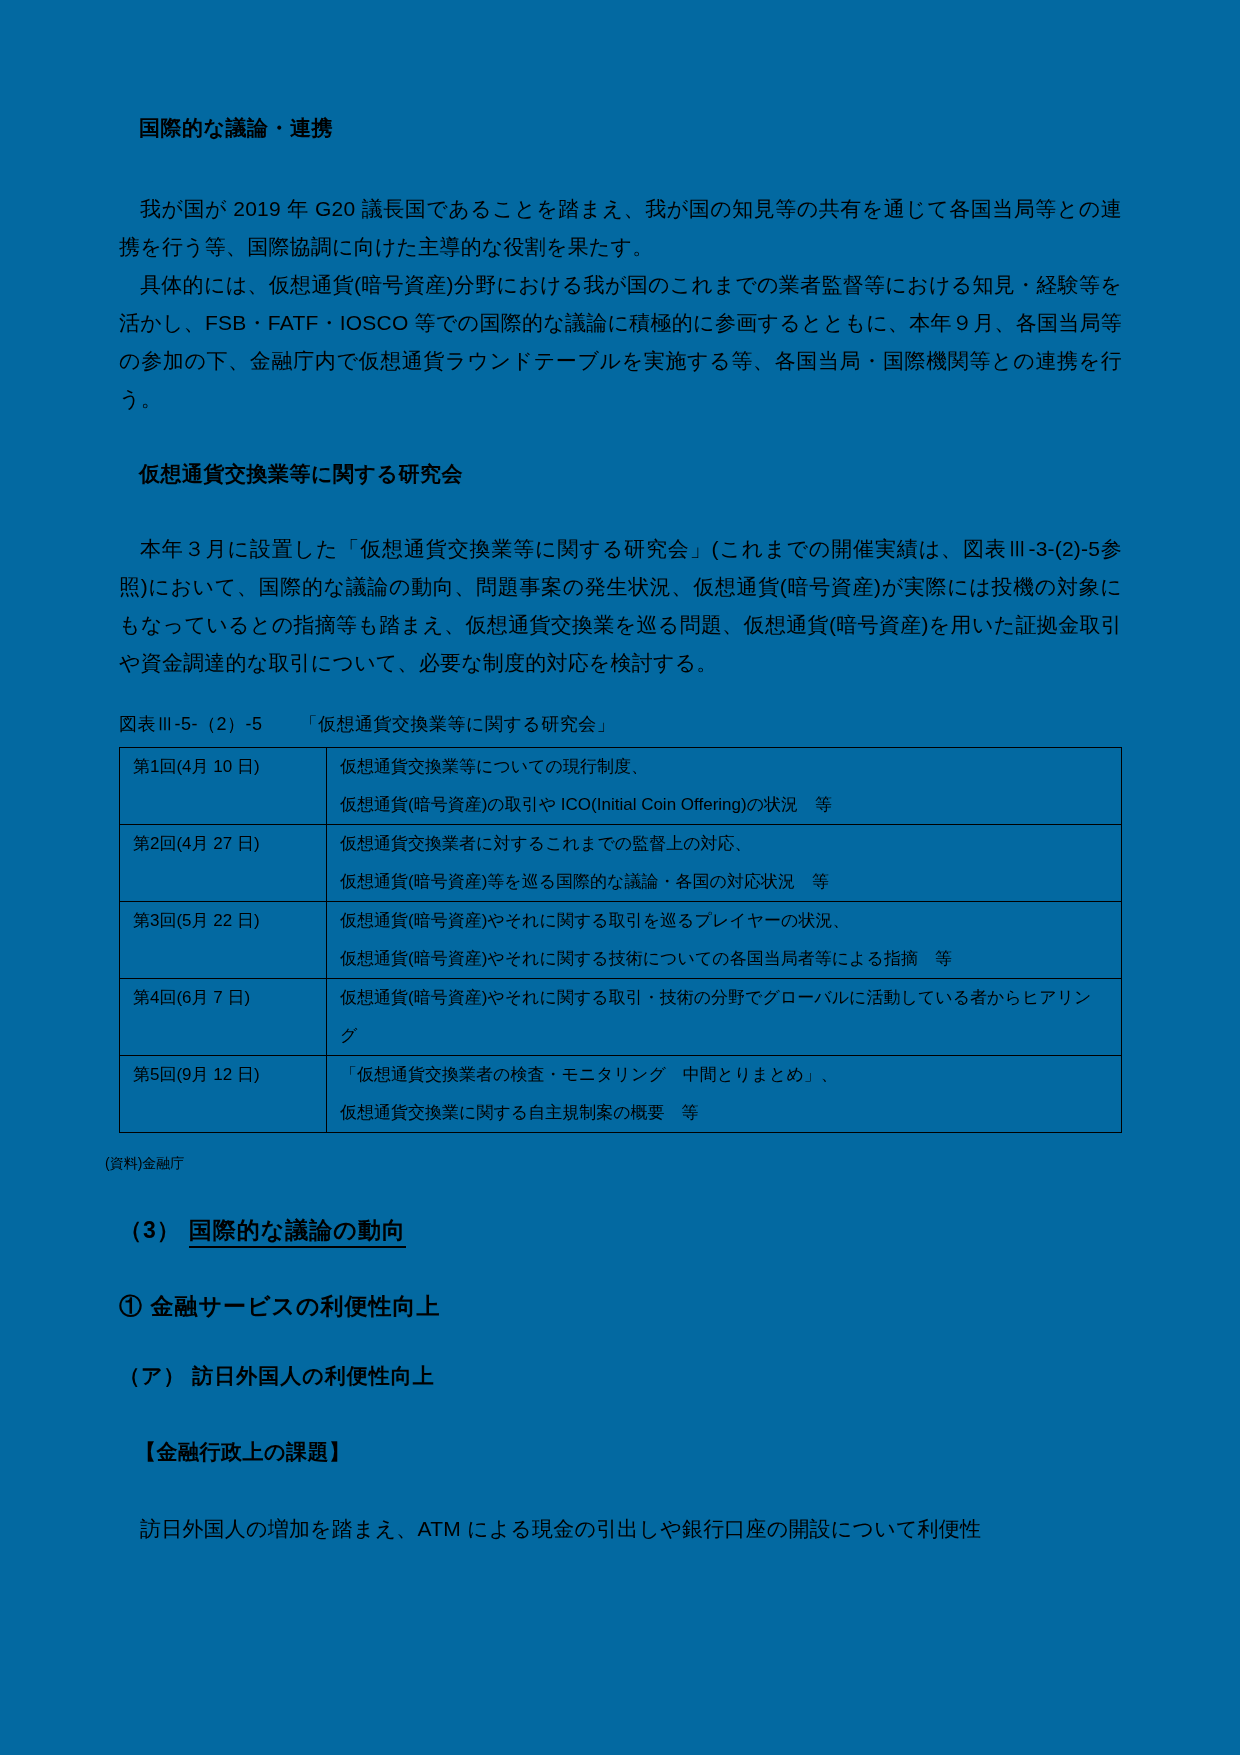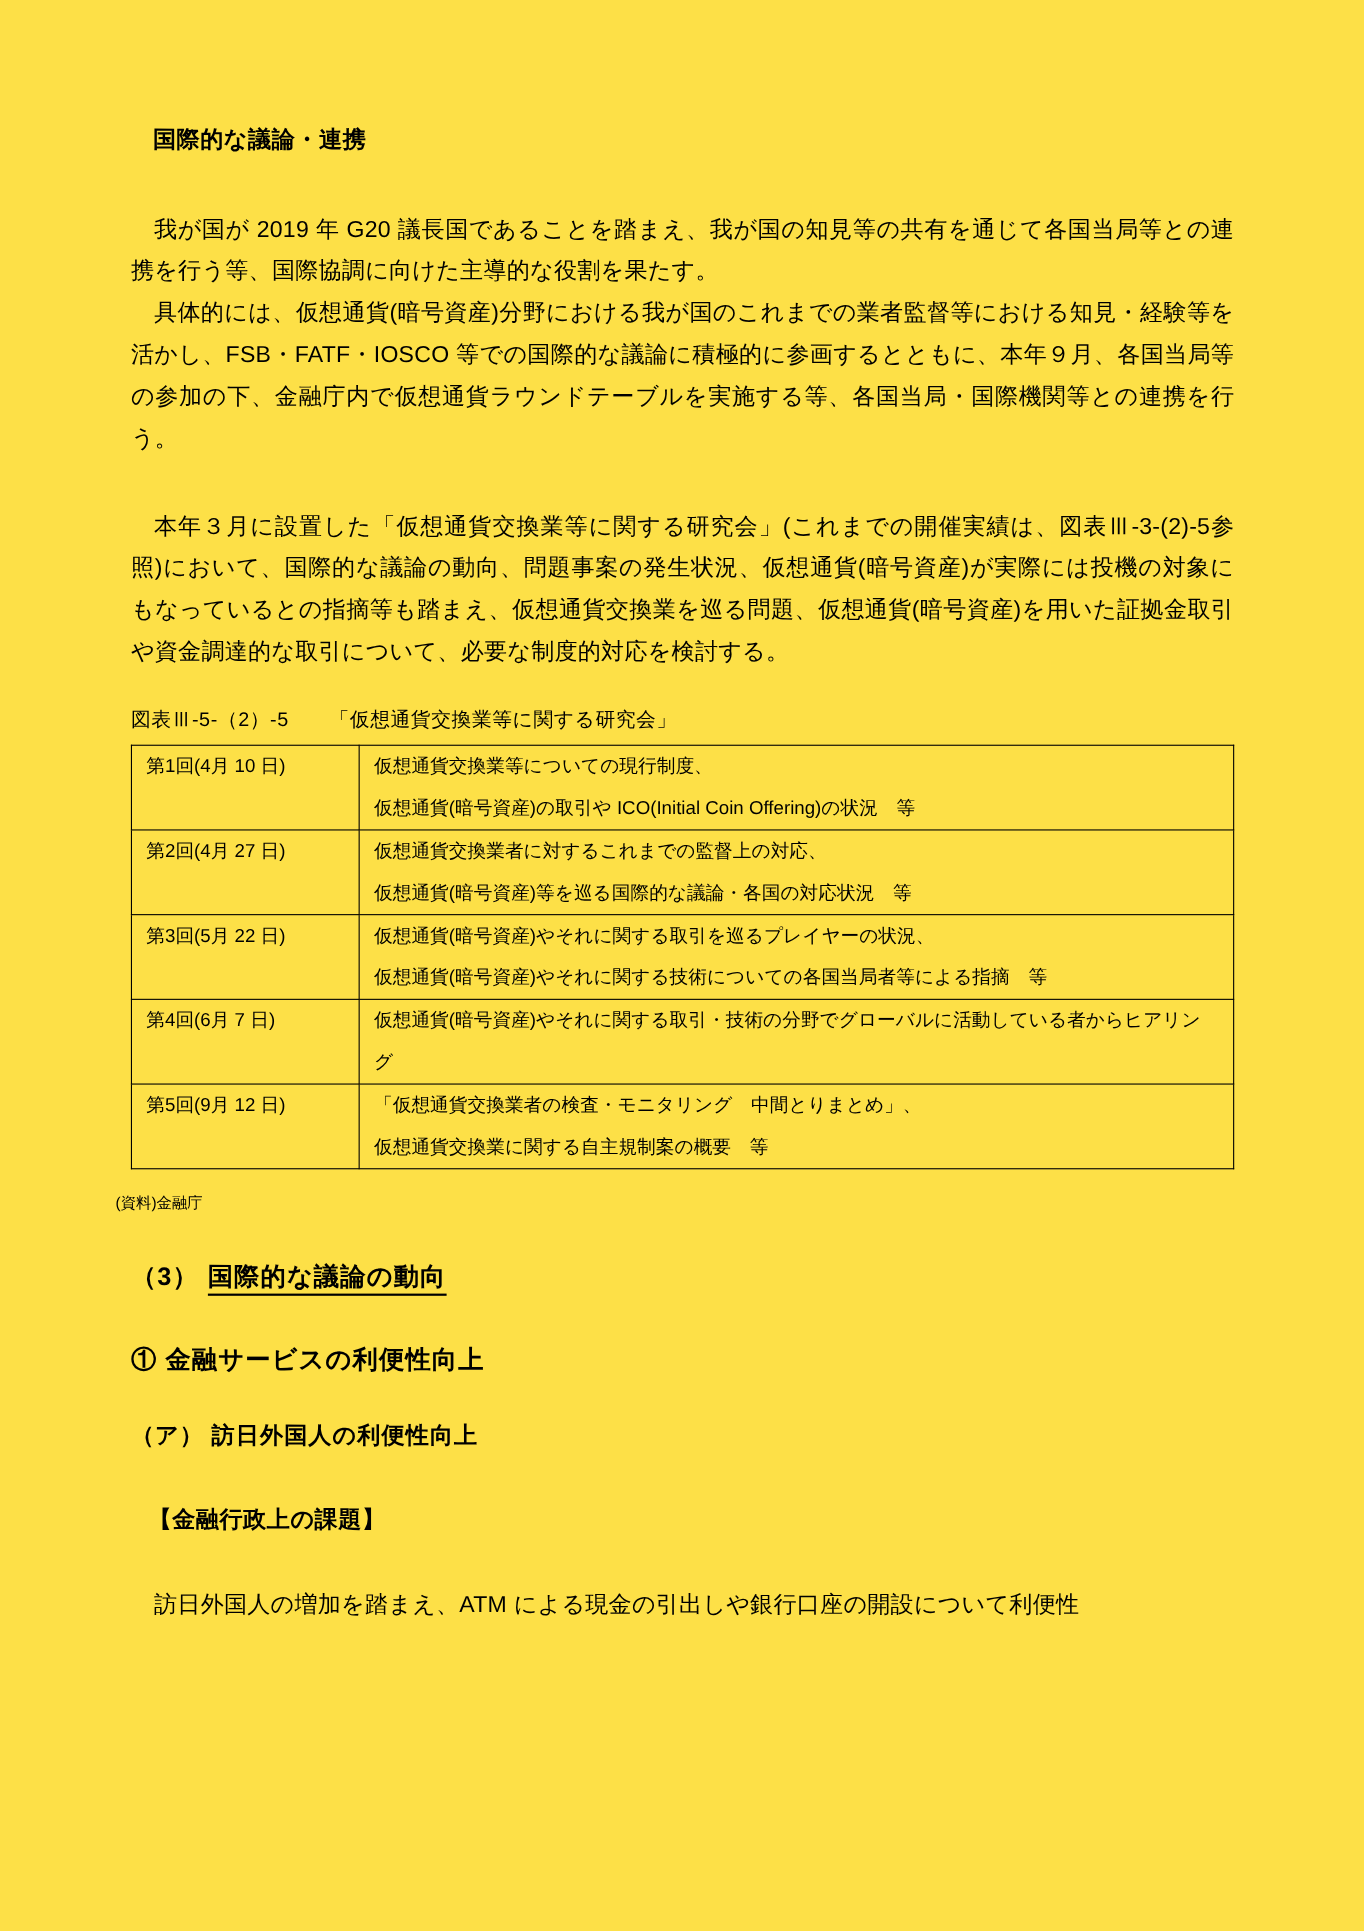--- a/index.html
+++ b/index.html
@@ -1,21 +1,21 @@
 <!DOCTYPE html>
 <html lang="ja"><head>
 <meta charset="utf-8">
 <style>
   html, body { margin: 0; padding: 0; background: #e8e8e8; }
   .page {
     position: relative;
     width: 1240px;
     height: 1755px;
     margin: 0 auto;
-    background: #fde047;
+    background: #0369a1;
     color: #000000;
     font-family: "Liberation Sans", sans-serif;
     overflow: hidden;
   }
   .content {
     position: absolute;
     left: 119px;
     top: 0;
     width: 1003px;
   }
@@ -117,20 +117,21 @@
 
 <div class="page">
   <div class="content">
 
     <h3 class="h-section first">国際的な議論・連携</h3>
 
     <p class="body para-first">我が国が 2019 年 G20 議長国であることを踏まえ、我が国の知見等の共有を通じて各国当局等との連携を行う等、国際協調に向けた主導的な役割を果たす。</p>
 
     <p class="body">具体的には、仮想通貨(暗号資産)分野における我が国のこれまでの業者監督等における知見・経験等を活かし、FSB・FATF・IOSCO 等での国際的な議論に積極的に参画するとともに、本年９月、各国当局等の参加の下、金融庁内で仮想通貨ラウンドテーブルを実施する等、各国当局・国際機関等との連携を行う。</p>
 
+    <h3 class="h-section second">仮想通貨交換業等に関する研究会</h3>
 
     <p class="body para-study">本年３月に設置した「仮想通貨交換業等に関する研究会」(これまでの開催実績は、図表Ⅲ-3-(2)-5参照)において、国際的な議論の動向、問題事案の発生状況、仮想通貨(暗号資産)が実際には投機の対象にもなっているとの指摘等も踏まえ、仮想通貨交換業を巡る問題、仮想通貨(暗号資産)を用いた証拠金取引や資金調達的な取引について、必要な制度的対応を検討する。</p>
 
     <div class="fig-caption">図表Ⅲ-5-（2）-5　　「仮想通貨交換業等に関する研究会」</div>
 
     <table class="fig-table">
       <tbody>
         <tr>
           <td class="col-session">第1回(4月 10 日)</td>
           <td class="col-topics">仮想通貨交換業等についての現行制度、

